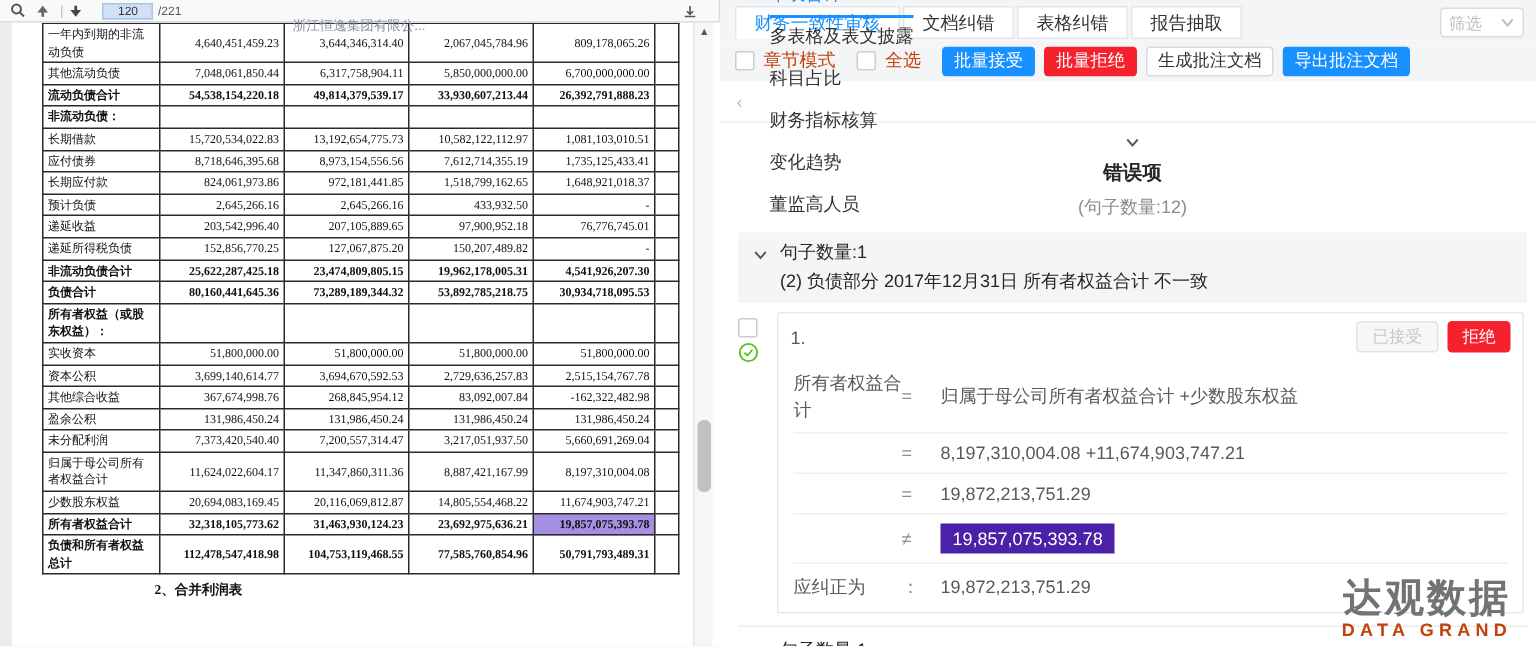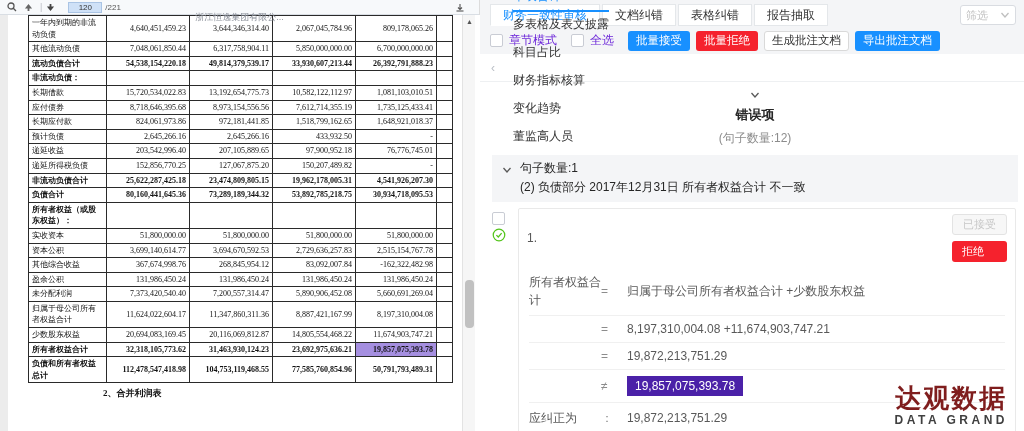--- a/index.html
+++ b/index.html
@@ -30,21 +30,21 @@
   .v-thumb { position:absolute; left:2px; width:9px; top:265px; height:48px; background:#c1c1c1; border-radius:4px; cursor:pointer; }
 
   
   .right-pane { flex:1; height:431px; position:relative; background:#fff; overflow:hidden; }
   .tabs-row { background:#f4f5f7; padding:3px 8px 0 10px; display:flex; align-items:center; height:27px; }
   .top-tab { background:#fff; border:1px solid #e4e7ea; height:22px; display:inline-flex; align-items:center; padding:0 12px; font-size:12px; color:#333; cursor:pointer; margin-right:2px; }
   .top-tab.active { color:#1890ff; border-bottom-color:#fff; }
   .filter-select { margin-left:auto; width:56px; height:20px; border:1px solid #d9dce1; border-radius:3px; background:#fff; display:flex; align-items:center; justify-content:space-between; padding:0 5px; color:#bfbfbf; font-size:11px; cursor:pointer; }
   .actions-row { background:#f4f5f7; height:27px; display:flex; align-items:center; padding:0 10px; gap:6px; }
   .cbx { width:13px; height:13px; border:1px solid #c9ccd4; border-radius:2px; background:#fff; cursor:pointer; flex:none; }
-  .cbx-label { font-size:12px; color:#6d28d9; margin-right:8px; }
+  .cbx-label { font-size:12px; color:#c2410c; margin-right:8px; }
   .btn { height:20px; display:inline-flex; align-items:center; padding:0 7px; font-size:11.5px; border-radius:3px; cursor:pointer; border:1px solid transparent; }
   .btn-blue { background:#1890ff; color:#fff; }
   .btn-red { background:#f5222d; color:#fff; }
   .btn-plain { background:#fff; color:#333; border-color:#d9d9d9; }
   .subtabs-row { background:#fff; height:28px; display:flex; align-items:center; padding:0 6px; border-bottom:1px solid #eef0f2; }
   .subtab-prev { color:#b9bec5; font-size:12px; width:14px; cursor:pointer; text-align:center; }
   .subtab { font-size:12px; color:#333; margin:0 13px; cursor:pointer; height:28px; display:inline-flex; align-items:center; border-bottom:2px solid transparent; white-space:nowrap; }
   .subtab.active { color:#1890ff; border-bottom-color:#1890ff; }
   .content { position:absolute; top:82px; left:0; right:0; bottom:0; padding:8px 6px 0 12px; overflow:hidden; }
   .err-header { display:flex; align-items:center; gap:6px;flex-direction:column; }
@@ -53,36 +53,36 @@
   .chev { width:10px; height:10px; flex:none; cursor:pointer; }
   .group-header { margin-top:8px; background:#f4f5f7; padding:5px 10px 6px 28px; position:relative; cursor:pointer; }
   .group-header .chev { position:absolute; left:10px; top:10px; }
   .g-count { font-size:12px; color:#262626; }
   .g-desc { font-size:12px; color:#262626; margin-top:2px; }
   .item { display:flex; margin-top:6px; }
   .item-gutter { width:26px; flex:none; padding-top:4px; display:flex; flex-direction:column; align-items:flex-start; gap:3px; }
   .card { flex:1; border:1px solid #e9e9e9; border-radius:2px; margin-right:2px; background:#fff; }
   .card-head { display:flex; align-items:center; padding:5px 8px; }
   .card-index { font-size:12px; color:#595959; }
-  .card-head .btns { margin-left:auto; display:flex; gap:6px;flex-direction:column; }
+  .card-head .btns { margin-left:auto; display:flex; gap:6px; }
   .btn-disabled { background:#f7f7f7; color:#c8c8c8; border:1px solid #e3e3e3; height:21px; padding:0 10px; font-size:11px; border-radius:3px; display:inline-flex; align-items:center; cursor:not-allowed; }
   .btn-reject { background:#f5222d; color:#fff; height:21px; padding:0 10px; font-size:11px; border-radius:3px; display:inline-flex; align-items:center; cursor:pointer; }
   .formula { padding:0 10px 2px 10px; }
   .f-row { display:flex; align-items:center; padding:6px 0; border-top:1px solid #f0f0f0; font-size:12px; color:#595959; }
   .f-row:first-child { border-top:none; }
   .f-label { width:72px; flex:none; line-height:1.5; }
   .f-op { width:26px; flex:none; color:#8c8c8c; }
   .f-val { flex:1; }
   .f-badge { display:inline-block; background:#4b21a8; color:#fff; padding:3px 8px; font-size:12px; }
   .group-row { position:relative; padding:7px 0 8px 28px; border-top:1px solid #ebebeb; cursor:pointer; }
   .group-row .chev { position:absolute; left:10px; top:13px; }
   .groups-list { margin-top:8px; }
   .watermark { position:absolute; right:16px; bottom:4px; text-align:center; pointer-events:none; }
-  .wm-cn { font-size:26px; font-weight:bold; color:#7f1d1d; letter-spacing:2px; line-height:1.1; }
-  .wm-en { font-size:12px; font-weight:bold; color:#404040; letter-spacing:3.5px;text-align:center; }
+  .wm-cn { font-size:26px; font-weight:bold; color:#737373; letter-spacing:2px; line-height:1.1; }
+  .wm-en { font-size:12px; font-weight:bold; color:#c2410c; letter-spacing:3.5px;text-align:center; }
   .green-check { width:14px; height:14px; }
 </style>
 </head>
 <body>
 
 <div class="app">
 
   <div class="left-pane">
     <div class="doc-toolbar">
       <span class="ticon">
@@ -257,21 +257,21 @@
                 <td class="num">131,986,450.24</td>
                 <td class="num">131,986,450.24</td>
                 <td class="num">131,986,450.24</td>
                 <td class="num">131,986,450.24</td>
                 <td></td>
               </tr>
               <tr>
                 <td class="lbl">未分配利润</td>
                 <td class="num">7,373,420,540.40</td>
                 <td class="num">7,200,557,314.47</td>
-                <td class="num">5,890,906,452.08</td>
+                <td class="num">3,217,051,937.50</td>
                 <td class="num">5,660,691,269.04</td>
                 <td></td>
               </tr>
               <tr>
                 <td class="lbl">归属于母公司所有者权益合计</td>
                 <td class="num">11,624,022,604.17</td>
                 <td class="num">11,347,860,311.36</td>
                 <td class="num">8,887,421,167.99</td>
                 <td class="num">8,197,310,004.08</td>
                 <td></td>

